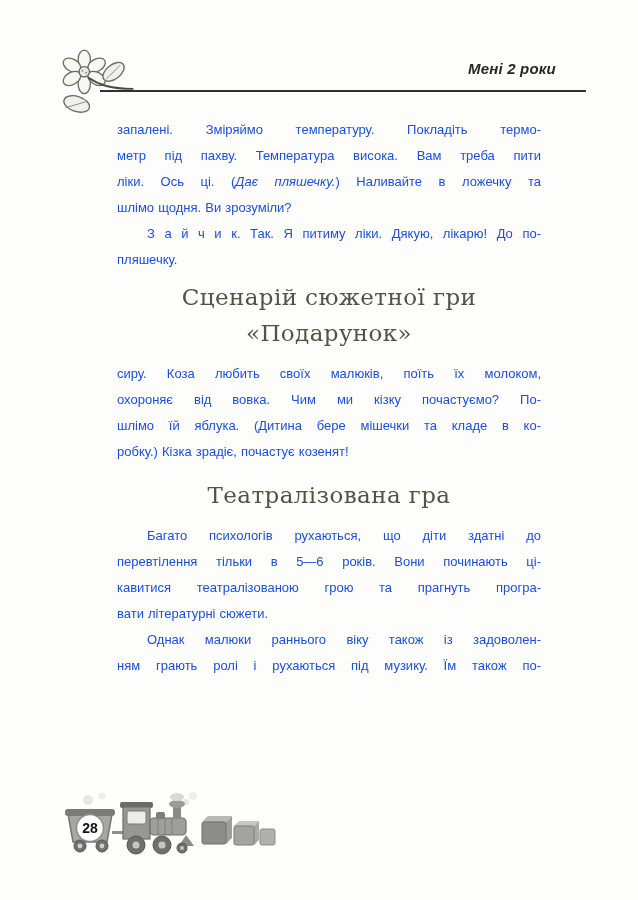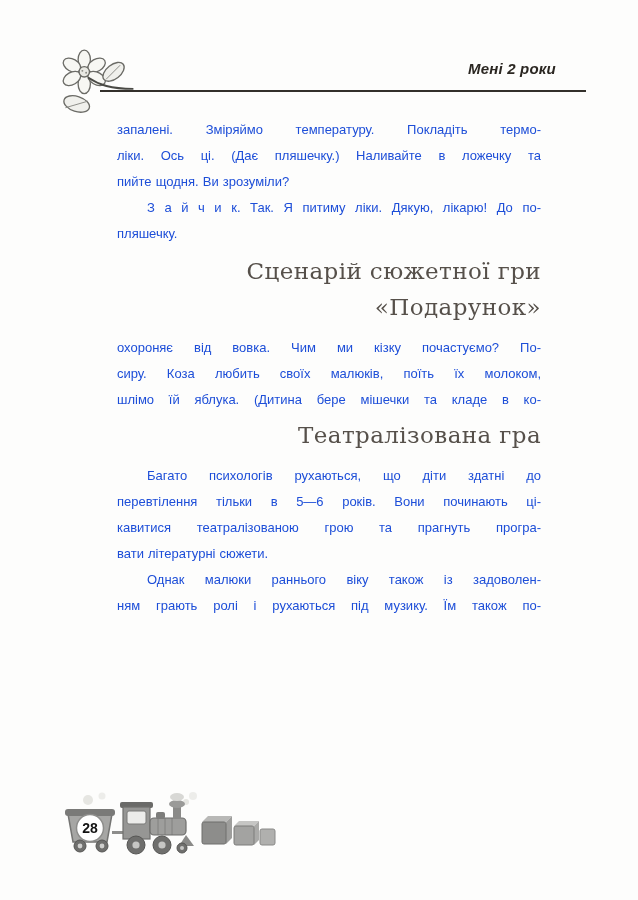--- a/index.html
+++ b/index.html
@@ -51,33 +51,33 @@
     font-size: 13px;
     line-height: 26px;
     color: #1d4ed8;
     text-align: justify;
     text-align-last: justify;
     -moz-text-align-last: justify;
     word-spacing: 0.5px;
   }
   .line.last { text-align-last: left; -moz-text-align-last: left; }
   .line.indent { text-indent: 30px; }
-  .italic { }
+  .italic { font-style: italic; }
 
   .section-heading {
     font-family: "DejaVu Serif", serif;
     font-weight: normal;
     font-size: 23px;
     line-height: 36px;
     color: #56504a;
-    text-align: right;
+    text-align: center;
     letter-spacing: 0.4px;
     margin: 6px 0 10px 0;
   }
-  .section-heading.second { margin: 4px 0 10px 0; }
+  .section-heading.second { margin: 12px 0 10px 0; }
 
   
   .footer-train {
     position: absolute;
     left: 58px;
     top: 792px;
     width: 218px;
     height: 70px;
   }
 </style>
@@ -106,35 +106,37 @@
   </svg>
 
   <div class="header-title">Мені 2 роки</div>
 
   <div class="header-rule"></div>
 
   <main class="content">
 
     <div class="para">
       <div class="line"><span>запалені. Зміряймо температуру. Покладіть термо-</span></div>
+      <div class="line"><span>метр під пахву. Температура висока. Вам треба пити</span></div>
       <div class="line"><span>ліки. Ось ці. (</span><span class="italic">Дає пляшечку.</span><span>) Наливайте в ложечку та</span></div>
-      <div class="line last"><span>пийте щодня. Ви зрозуміли?</span></div>
+      <div class="line last"><span>шлімо щодня. Ви зрозуміли?</span></div>
     </div>
 
     <div class="para">
       <div class="line indent"><span>З&nbsp;а&nbsp;й&nbsp;ч&nbsp;и&nbsp;к. Так. Я питиму ліки. Дякую, лікарю! До по-</span></div>
       <div class="line last"><span>пляшечку.</span></div>
     </div>
 
     <h2 class="section-heading">Сценарій сюжетної гри «Подарунок»</h2>
 
     <div class="para">
+      <div class="line"><span>сиру. Коза любить своїх малюків, поїть їх молоком,</span></div>
       <div class="line"><span>охороняє від вовка. Чим ми кізку почастуємо? По-</span></div>
-      <div class="line"><span>сиру. Коза любить своїх малюків, поїть їх молоком,</span></div>
       <div class="line"><span>шлімо їй яблука. (Дитина бере мішечки та кладе в ко-</span></div>
+      <div class="line last"><span>робку.) Кізка зрадіє, почастує козенят!</span></div>
     </div>
 
     <h2 class="section-heading second">Театралізована гра</h2>
 
     <div class="para">
       <div class="line indent"><span>Багато психологів рухаються, що діти здатні до</span></div>
       <div class="line"><span>перевтілення тільки в 5—6 років. Вони починають ці-</span></div>
       <div class="line"><span>кавитися театралізованою грою та прагнуть програ-</span></div>
       <div class="line last"><span>вати літературні сюжети.</span></div>
     </div>

